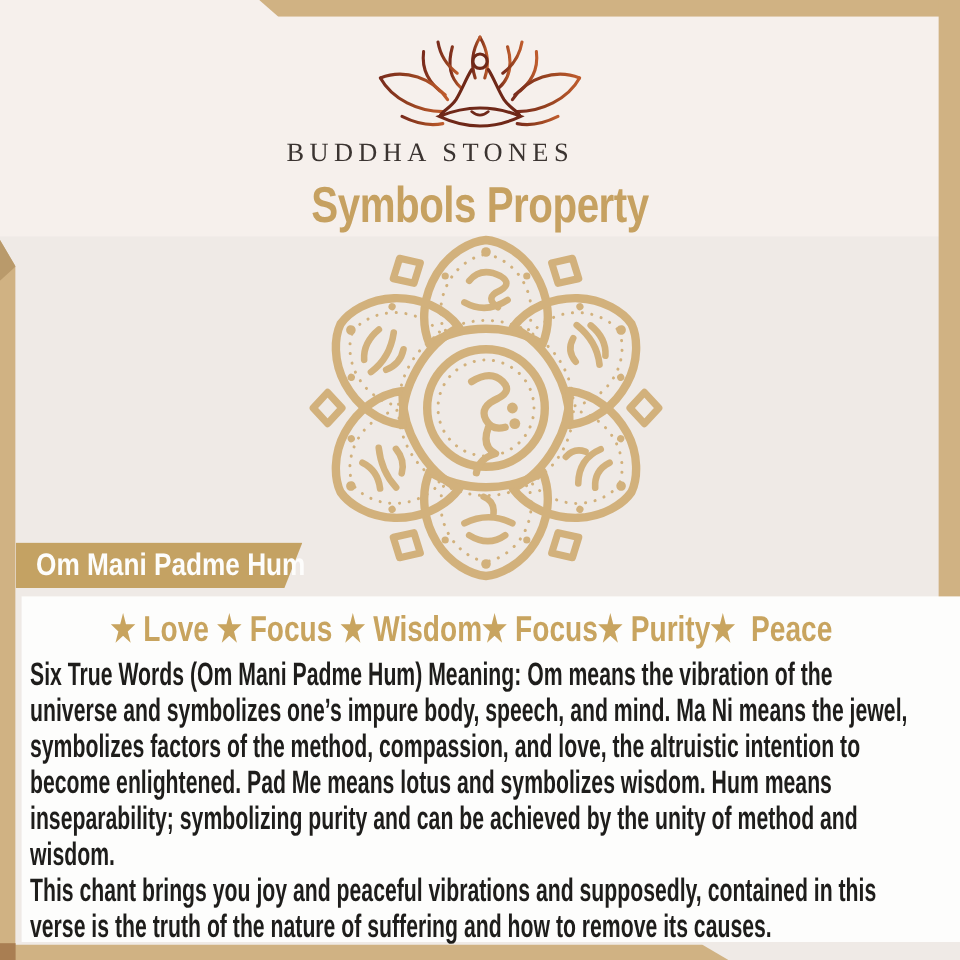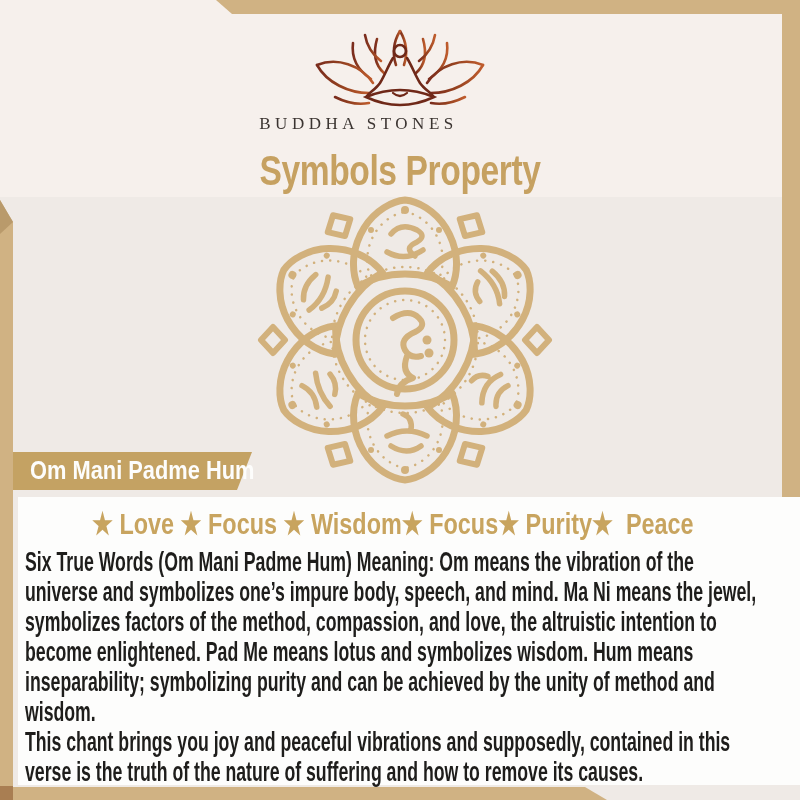--- a/index.html
+++ b/index.html
@@ -14,21 +14,21 @@
   .band.top{clip-path:polygon(216px 0,800px 0,800px 14px,232px 14px);}
   .band.right{clip-path:polygon(782px 0,800px 0,800px 585px,782px 572px);}
   .band.left{clip-path:polygon(0 200px,13px 222px,13px 800px,0 800px);}
   .band.bottom{clip-path:polygon(0 787px,585px 787px,607px 800px,0 800px);}
   .band.left-fold{background:#b99a6b;clip-path:polygon(0 200px,13px 222px,0 234px);}
   .corner-dark{position:absolute;left:0;top:786px;width:13px;height:14px;background:#a97e52;}
   
   .logo-svg{position:absolute;left:305px;top:27px;width:190px;height:88px;}
   .brand{
     position:absolute;left:0;top:114px;width:717px;text-align:center;
-    font-family:"Liberation Serif", serif;font-size:17px;letter-spacing:4.5px;
+    font-family:"Liberation Serif", serif;font-size:22px;letter-spacing:4.5px;
     color:#3b3431;
   }
   .title{
     position:absolute;left:0;top:147px;width:800px;text-align:center;
     font-size:42px;font-weight:bold;color:#c6a161;letter-spacing:-0.5px;
     transform:scaleX(0.8);transform-origin:center top;white-space:nowrap;
   }
   .mandala-svg{position:absolute;left:255px;top:190px;width:300px;height:300px;}
   
   .banner{

